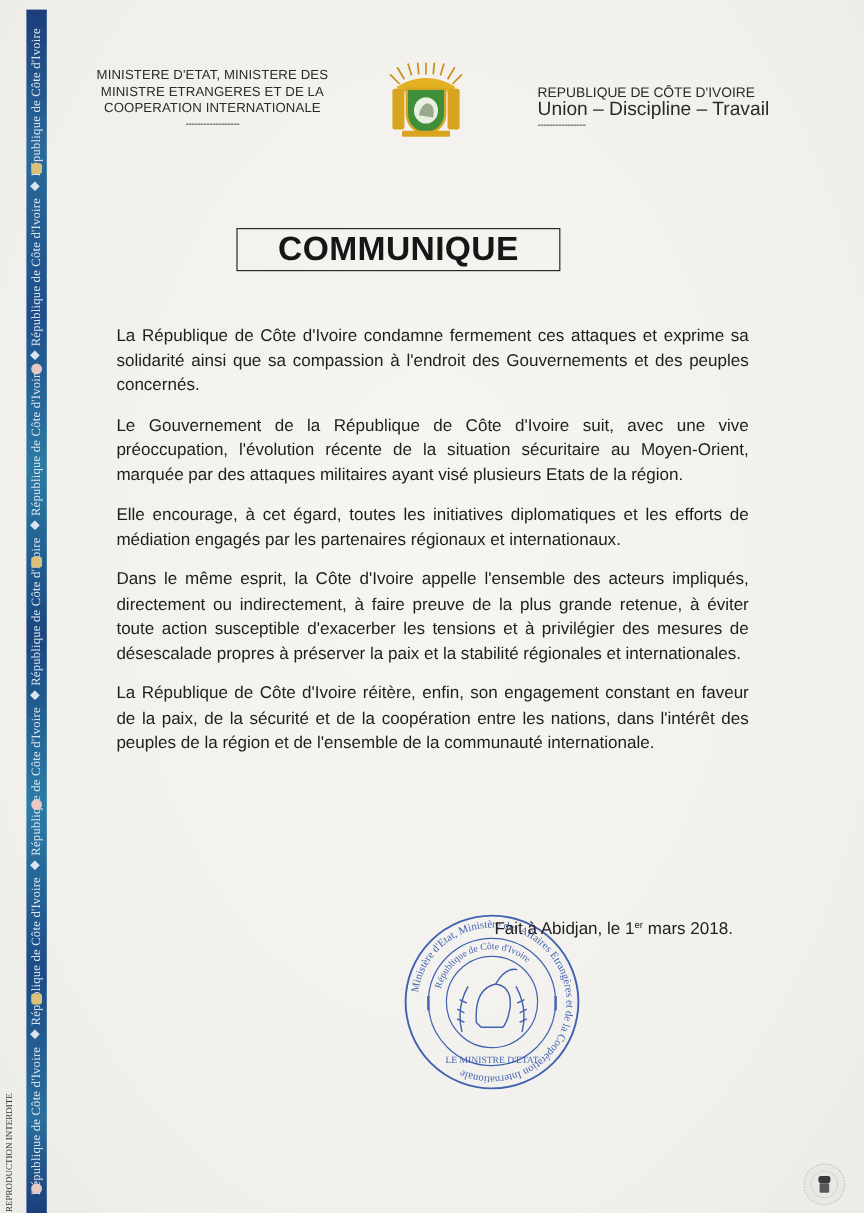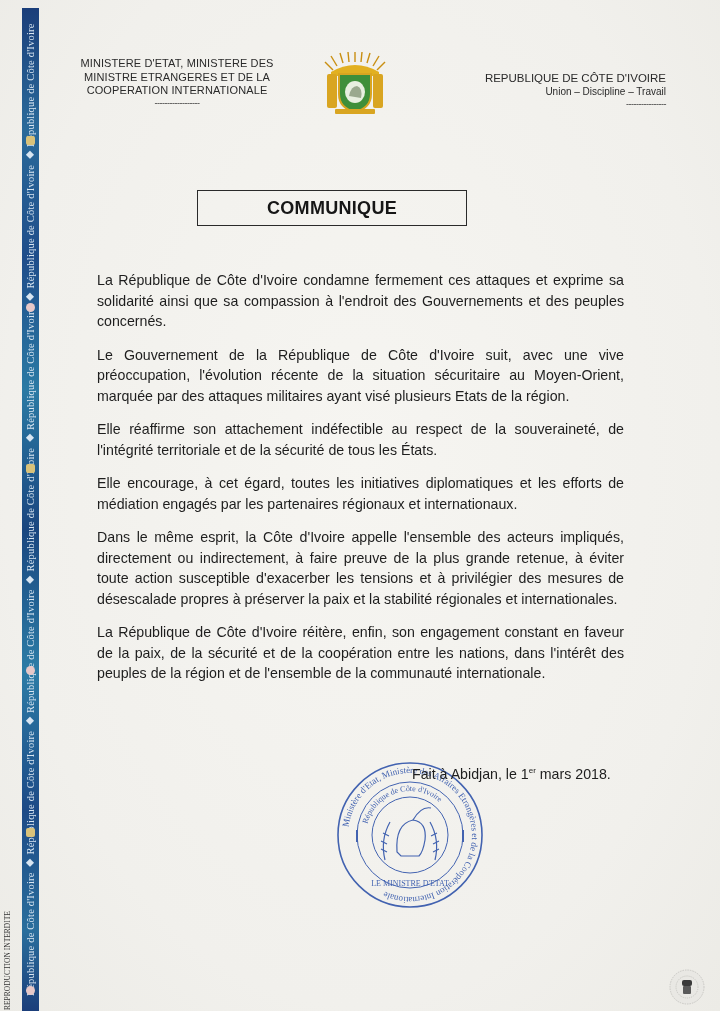--- a/index.html
+++ b/index.html
@@ -37,34 +37,34 @@
     writing-mode: vertical-rl; transform: rotate(180deg);
     font-family: "Liberation Serif", serif; font-size: 7.5px; color: #333;
     white-space: nowrap; text-align: left;
   }
   
   .hdr-left {
     position: absolute; left: 64px; top: 57px; width: 226px; text-align: center;
     font-size: 11px; line-height: 13.5px; color: #2a2a2a; letter-spacing: 0.1px;
   }
   .hdr-right {
-    position: absolute; left: 460px; top: 71px; width: 206px; text-align: right;
+    position: absolute; left: 448px; top: 71px; width: 206px; text-align: left;
     font-size: 11.5px; line-height: 14px; color: #2a2a2a;
   }
-  .hdr-right .sub { font-size: 10px; }
+  .hdr-right .sub { font-size: 16px; }
   .dashes { letter-spacing: -0.5px; font-size: 9px; line-height: 10px; color: #333; }
   .coat {
     position: absolute; left: 317px; top: 52px; width: 76px; height: 64px;
   }
   
   .title-box {
     position: absolute; left: 197px; top: 190px; width: 270px; height: 36px;
     border: 1.5px solid #2a2a2a; box-sizing: border-box;
     display: flex; align-items: center; justify-content: center;
-    font-weight: bold; font-size: 18px; color: #161616; letter-spacing: 0.3px;
+    font-weight: bold; font-size: 28px; color: #161616; letter-spacing: 0.3px;
   }
   
   .body-text {
     position: absolute; left: 97px; top: 270px; width: 527px;
     font-size: 14.2px; line-height: 20.5px; color: #1e1e1e; text-align: justify;
   }
   .body-text p { margin: 0 0 13px 0; }
   .signoff {
     position: absolute; left: 412px; top: 766px; font-size: 14.2px; color: #1e1e1e;
   }
@@ -125,21 +125,20 @@
     <div>REPUBLIQUE DE CÔTE D'IVOIRE</div>
     <div class="sub">Union – Discipline – Travail</div>
     <div class="dashes">----------------</div>
   </div>
 
   <div class="title-box">COMMUNIQUE</div>
 
   <div class="body-text">
     <p>La République de Côte d'Ivoire condamne fermement ces attaques et exprime sa solidarité ainsi que sa compassion à l'endroit des Gouvernements et des peuples concernés.</p>
     <p>Le Gouvernement de la République de Côte d'Ivoire suit, avec une vive préoccupation, l'évolution récente de la situation sécuritaire au Moyen-Orient, marquée par des attaques militaires ayant visé plusieurs Etats de la région.</p>
-    <p>Elle réaffirme son attachement indéfectible au respect de la souveraineté, de l'intégrité territoriale et de la sécurité de tous les États.</p>
     <p>Elle encourage, à cet égard, toutes les initiatives diplomatiques et les efforts de médiation engagés par les partenaires régionaux et internationaux.</p>
     <p>Dans le même esprit, la Côte d'Ivoire appelle l'ensemble des acteurs impliqués, directement ou indirectement, à faire preuve de la plus grande retenue, à éviter toute action susceptible d'exacerber les tensions et à privilégier des mesures de désescalade propres à préserver la paix et la stabilité régionales et internationales.</p>
     <p>La République de Côte d'Ivoire réitère, enfin, son engagement constant en faveur de la paix, de la sécurité et de la coopération entre les nations, dans l'intérêt des peuples de la région et de l'ensemble de la communauté internationale.</p>
   </div>
 
   <svg class="stamp" viewBox="0 0 150 150">
     <defs>
       <path id="outerArc" d="M75 75 m-62 0 a62 62 0 1 1 124 0 a62 62 0 1 1 -124 0"></path>
       <path id="innerArc" d="M75 75 m-44 0 a44 44 0 1 1 88 0"></path>
     </defs>

